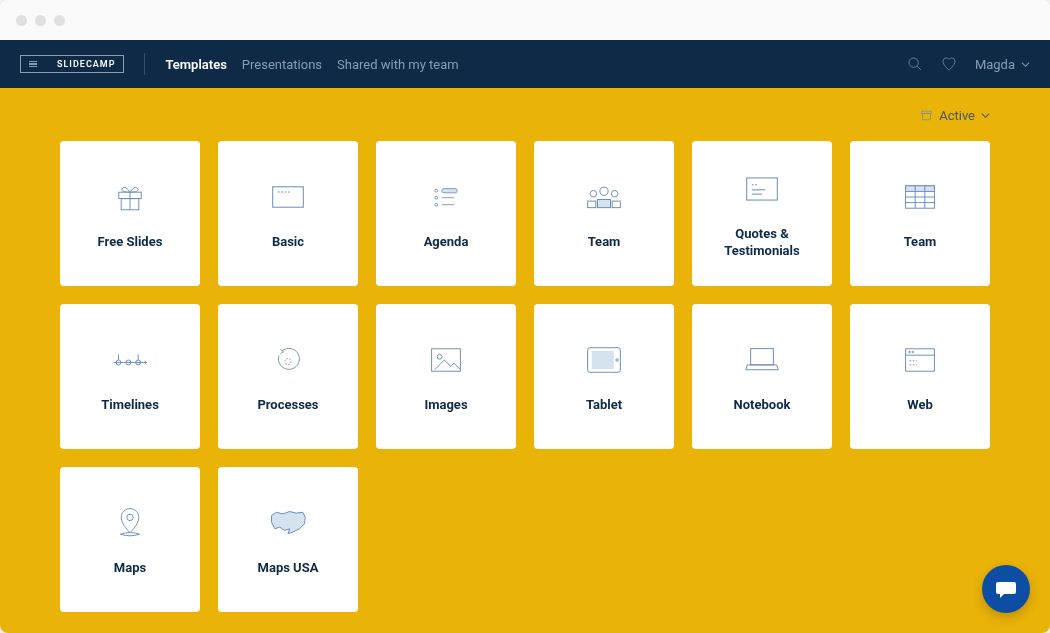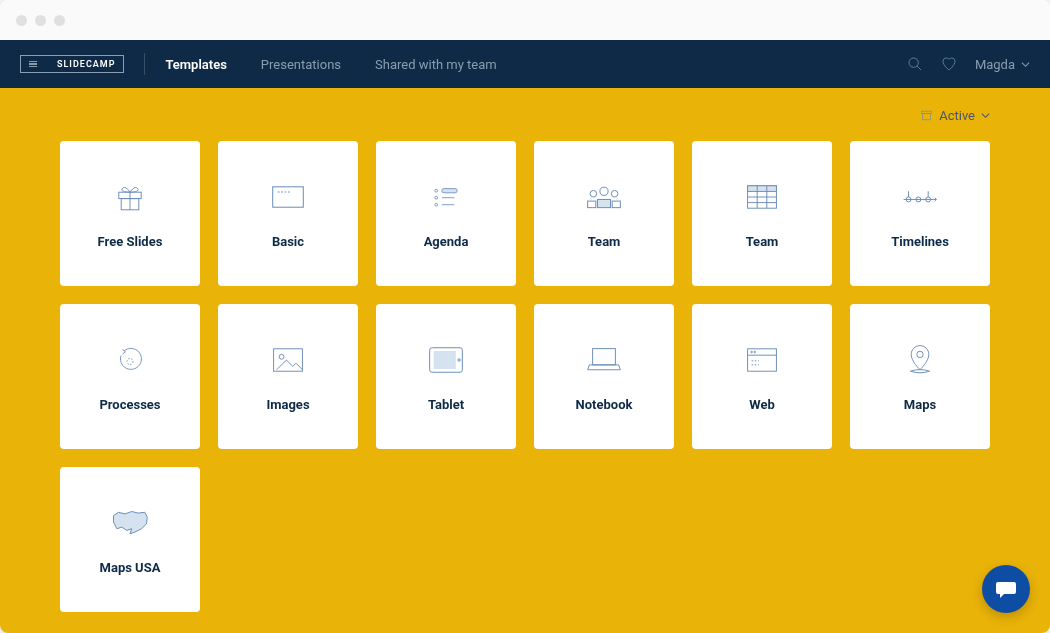--- a/index.html
+++ b/index.html
@@ -42,21 +42,21 @@
       font-size: 9px;
       letter-spacing: 1px;
       font-weight: 600;
       display: flex;
       align-items: center;
       gap: 20px;
     }
     .logo-bars { display: inline-flex; flex-direction: column; gap: 1px; }
     .logo-bar { width: 8px; height: 1.5px; background: #8a9db0; }
     .divider { width: 1px; height: 22px; background: #3a4f65; margin: 0 20px; }
-    .nav-links { display: flex; gap: 34px; }
+    .nav-links { display: flex; gap: 15px; }
     .nav-link { font-size: 13px; color: #8a9db0; cursor: pointer; }
     .nav-link.active { color: white; font-weight: 600; }
     .nav-right { margin-left: auto; display: flex; align-items: center; gap: 18px; }
     .icon-btn { cursor: pointer; color: #8a9db0; display: flex; align-items: center; }
     .user-menu { color: #8a9db0; font-size: 13px; cursor: pointer; display: flex; align-items: center; gap: 6px; }
     .content-area { background: #eab308; height: calc(100% - 88px); padding: 0 20px; overflow: hidden; }
     .filter-bar { display: flex; justify-content: flex-end; padding: 20px 40px 10px 0; }
     .filter-btn { font-size: 13px; color: #4a5568; cursor: pointer; display: flex; align-items: center; gap: 6px; }
     .grid {
       display: grid;
@@ -211,20 +211,31 @@
               <circle cx="35" cy="11" r="4"></circle>
               <rect x="14" y="18" width="16" height="10" fill="#d5e2f0" stroke="#6b8db8"></rect>
               <rect x="2" y="20" width="10" height="8"></rect>
               <rect x="32" y="20" width="10" height="8"></rect>
             </svg>
           </div>
           <div class="card-title">Team</div>
         </div>
         <div class="card">
           <div class="card-icon">
+            <svg width="34" height="26" viewBox="0 0 40 30">
+              <rect x="2" y="2" width="36" height="26"></rect>
+              <line x1="8" y1="10" x2="16" y2="10" stroke-dasharray="2 2"></line>
+              <line x1="8" y1="16" x2="24" y2="16"></line>
+              <line x1="8" y1="21" x2="20" y2="21"></line>
+            </svg>
+          </div>
+          <div class="card-title">Quotes &amp; Testimonials</div>
+        </div>
+        <div class="card">
+          <div class="card-icon">
             <svg width="32" height="26" viewBox="0 0 40 32">
               <rect x="2" y="2" width="36" height="28"></rect>
               <rect x="2" y="2" width="36" height="7" fill="#d5e2f0"></rect>
               <line x1="14" y1="2" x2="14" y2="30"></line>
               <line x1="26" y1="2" x2="26" y2="30"></line>
               <line x1="2" y1="16" x2="38" y2="16"></line>
               <line x1="2" y1="23" x2="38" y2="23"></line>
             </svg>
           </div>
           <div class="card-title">Team</div>

